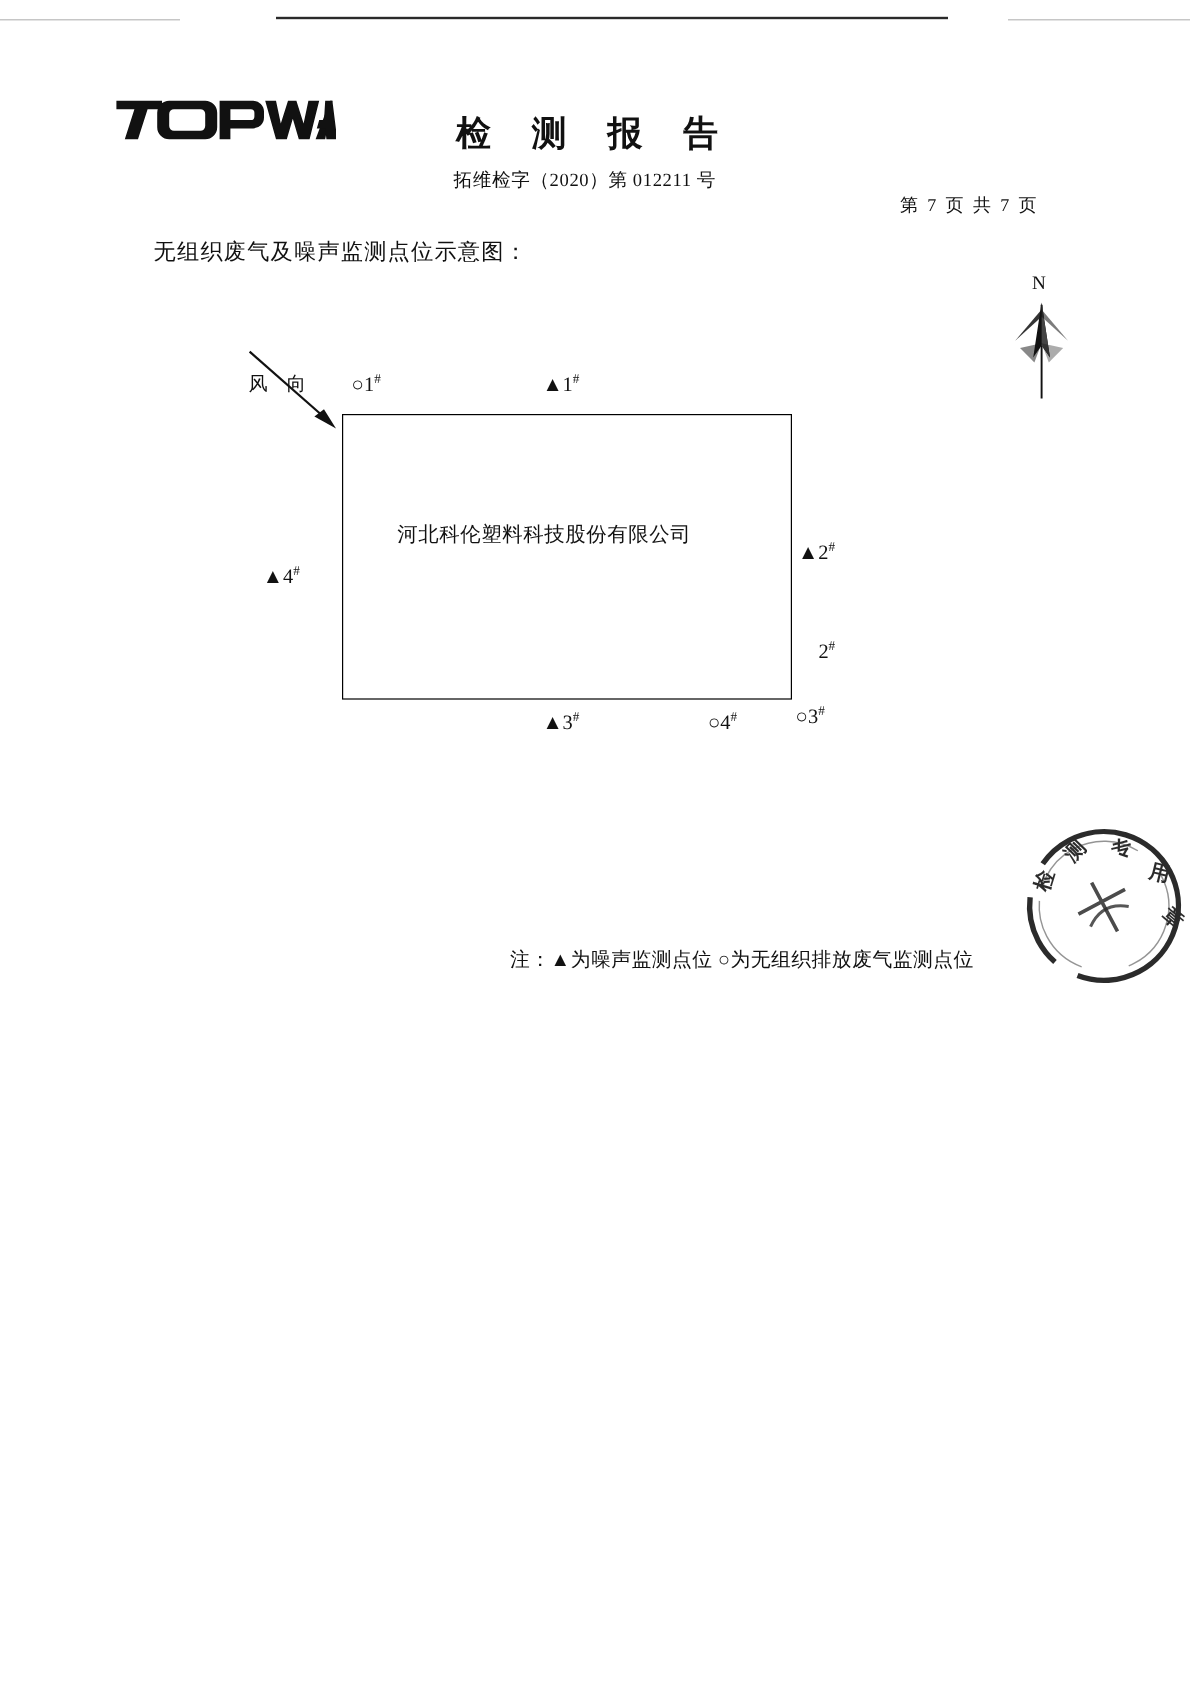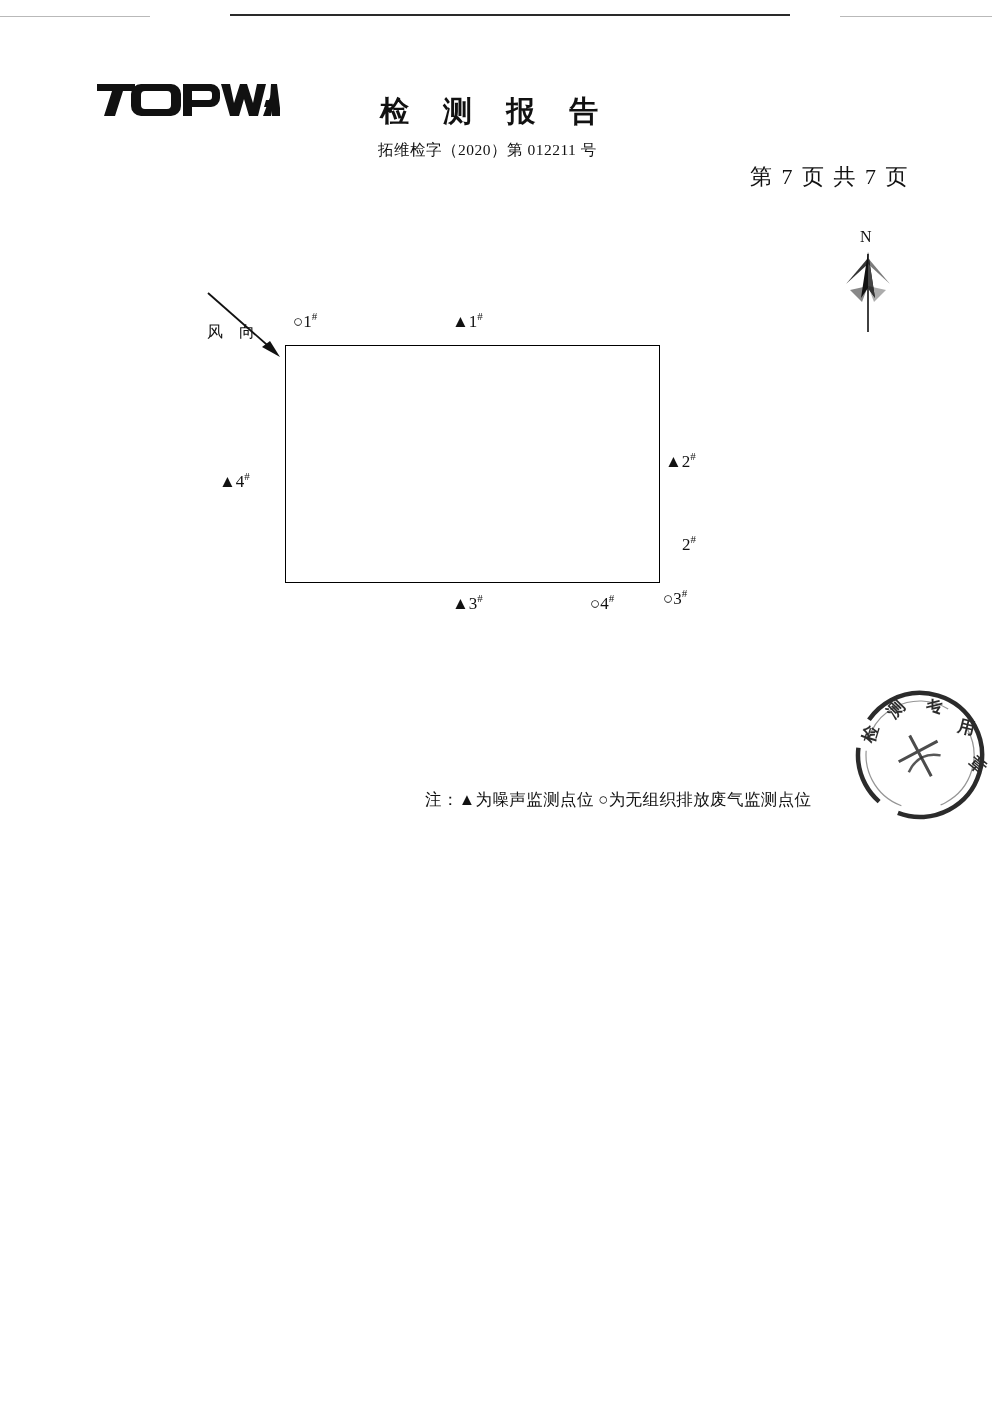--- a/index.html
+++ b/index.html
@@ -71,21 +71,21 @@
     left: 378px;
     top: 140px;
     font-size: 15.5px;
     letter-spacing: 0.5px;
     white-space: nowrap;
   }
   .page-no {
     position: absolute;
     left: 750px;
     top: 162px;
-    font-size: 22px;
+    font-size: 15px;
     letter-spacing: 2px;
     white-space: nowrap;
   }
 
   
   .section-title {
     position: absolute;
     left: 128px;
     top: 197px;
     font-size: 18.5px;
@@ -153,21 +153,20 @@
     font-size: 11px;
     vertical-align: super;
   }
   .wind-label {
     position: absolute;
     left: 207px;
     top: 310px;
     font-size: 16px;
     letter-spacing: 6px;
     white-space: nowrap;
-    margin-top: 12px;
   }
   .wind-arrow {
     position: absolute;
     left: 200px;
     top: 285px;
     width: 95px;
     height: 85px;
   }
 
   
@@ -218,37 +217,39 @@
 
         <path d="M150 38 l6 -6 h8 l-6 6 z" opacity="0"></path>
       </g>
     </svg>
   </div>
 
   <div class="report-title">检 测 报 告</div>
   <div class="report-no">拓维检字（2020）第 012211 号</div>
   <div class="page-no">第 7 页 共 7 页</div>
 
+  <div class="section-title">无组织废气及噪声监测点位示意图：</div>
 
   <div class="compass">
     <div class="n-label">N</div>
     <svg width="80" height="110" viewBox="0 0 80 110" xmlns="http://www.w3.org/2000/svg">
       <line x1="40" y1="26" x2="40" y2="104" stroke="#111" stroke-width="1.6"></line>
       <polygon points="40,24 33,70 40,60 47,70" fill="#111"></polygon>
       <polygon points="40,24 40,60 47,70" fill="#444"></polygon>
       <path d="M18 56 L40 30 L40 36 Z" fill="#111" opacity="0.85"></path>
       <path d="M62 56 L40 30 L40 36 Z" fill="#111" opacity="0.55"></path>
       <path d="M22 62 L40 58 L34 74 Z" fill="#111" opacity="0.5"></path>
       <path d="M58 62 L40 58 L46 74 Z" fill="#111" opacity="0.35"></path>
     </svg>
   </div>
 
   <div class="diagram">
 
     <div class="factory-box"></div>
+    <div class="factory-name">河北科伦塑料科技股份有限公司</div>
 
     <div class="wind-label">风  向</div>
     <div class="wind-arrow">
       <svg width="95" height="85" viewBox="0 0 95 85" xmlns="http://www.w3.org/2000/svg">
         <line x1="8" y1="8" x2="74" y2="66" stroke="#111" stroke-width="1.8"></line>
         <polygon points="80,72 62,62 70,56" fill="#111"></polygon>
       </svg>
     </div>
 
     <div class="pt" style="left:293px; top:310px;"><span>○1</span><sup>#</sup></div>

